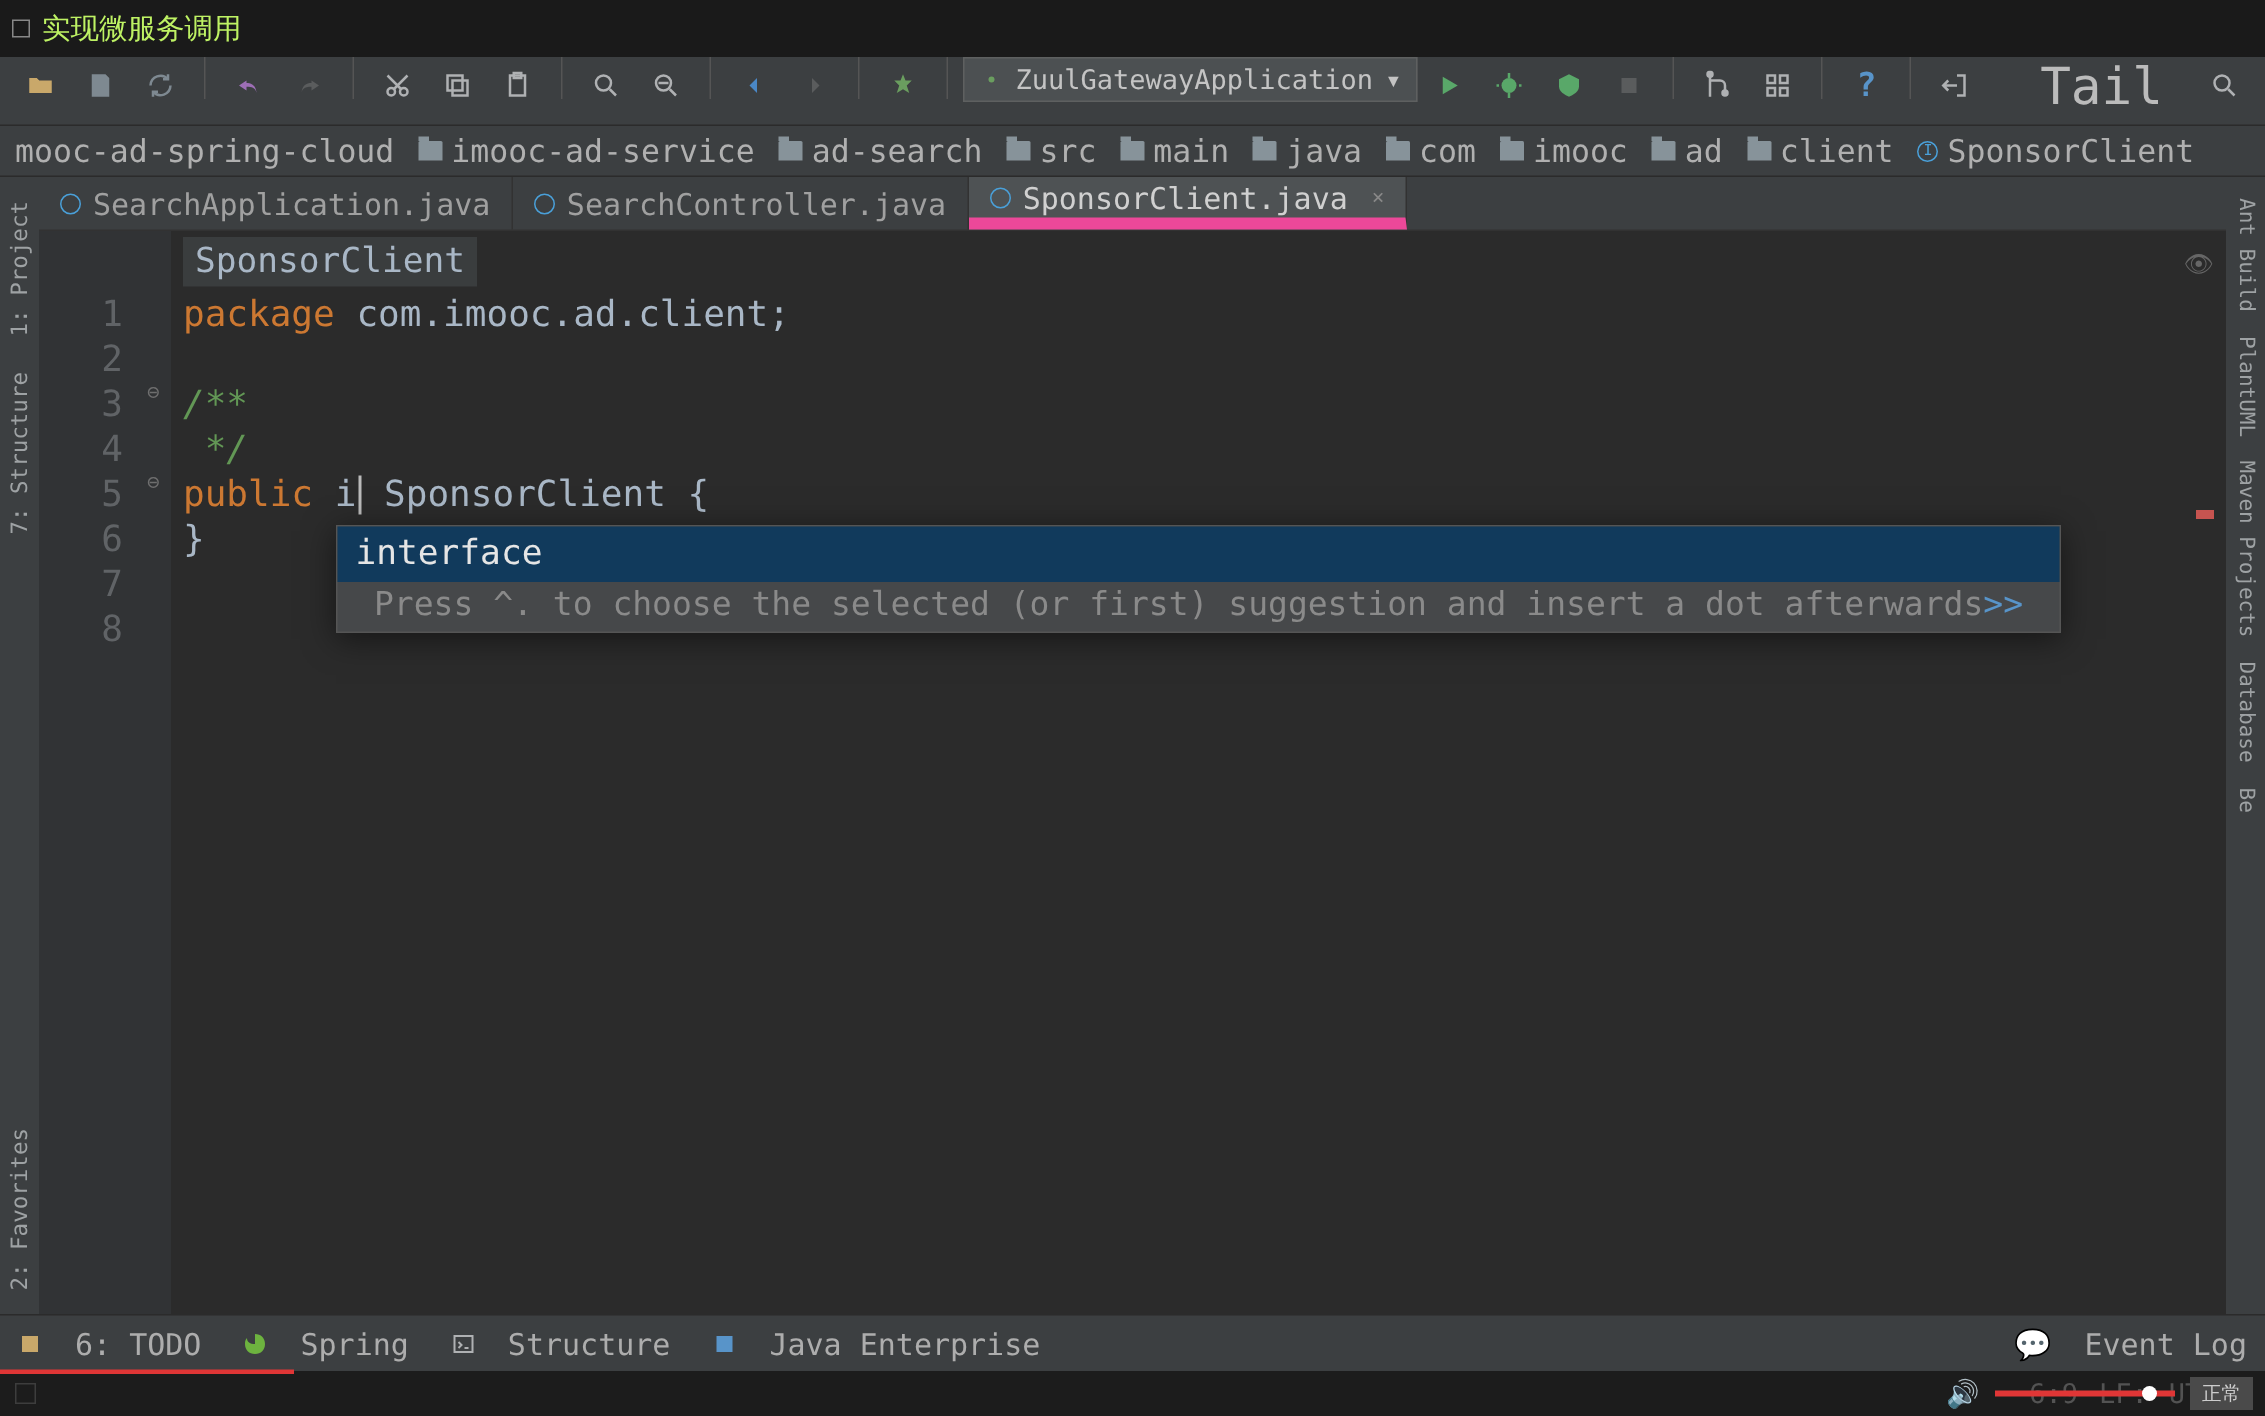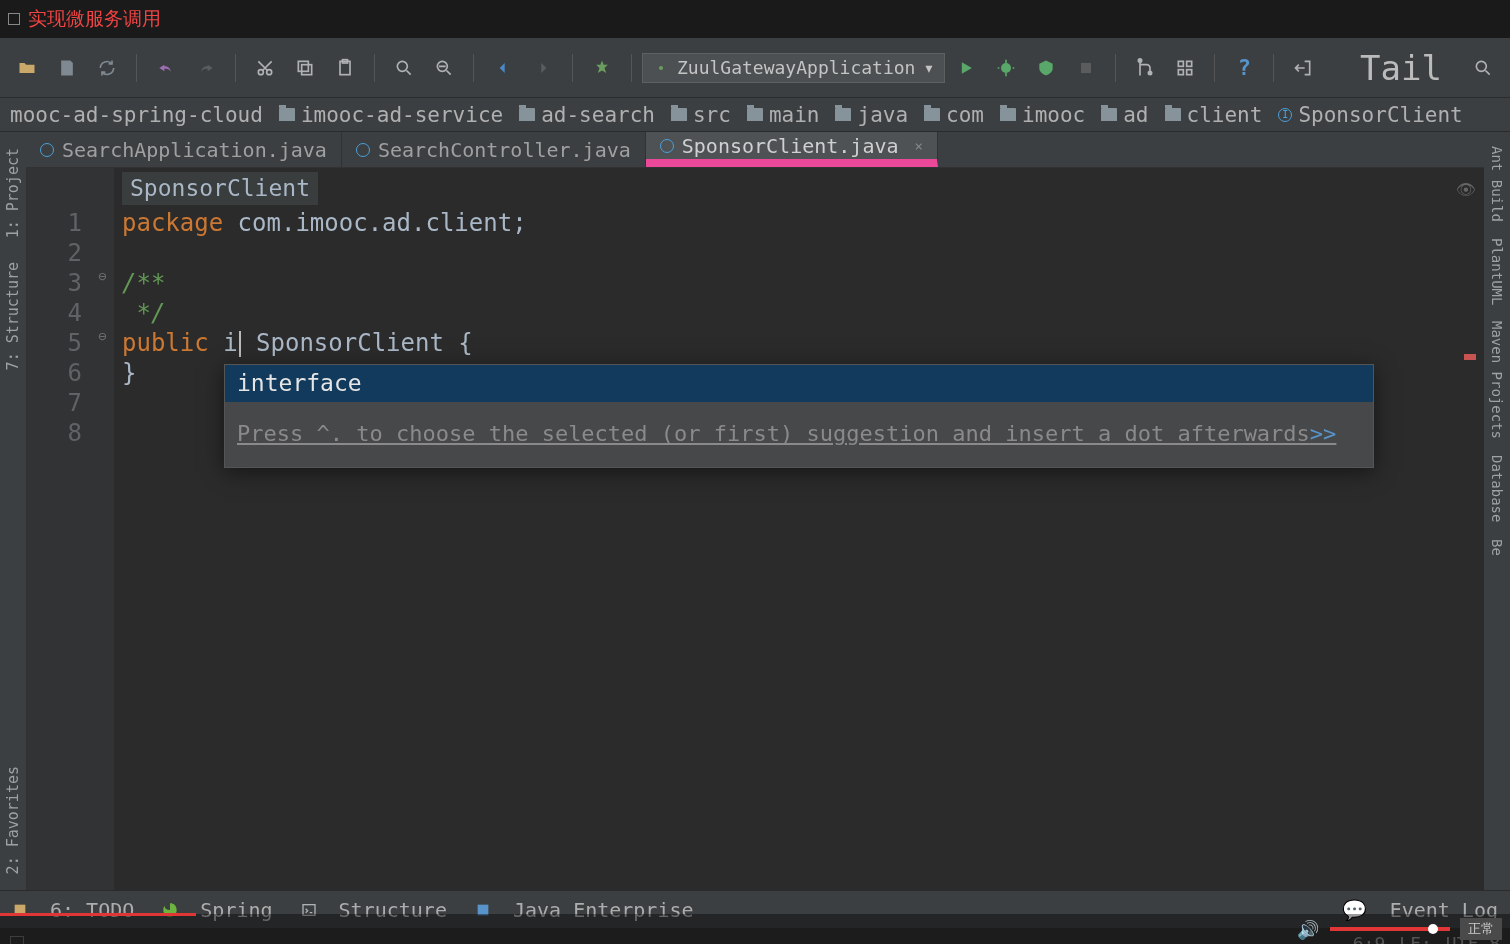--- a/index.html
+++ b/index.html
@@ -12,35 +12,34 @@
   overflow: hidden;
   position: relative;
 }
 .title-bar {
   height: 38px;
   background: #1a1a1a;
   display: flex;
   align-items: center;
   padding-left: 8px;
   font-size: 19px;
-  color: #ef4444;
+  color: #bef264;
   font-family: -apple-system, "PingFang SC", sans-serif;
 }
 .title-bar .win-icon {
   width: 12px; height: 12px;
   border: 1.5px solid #888;
   margin-right: 8px;
 }
 .toolbar {
-  height: 60px;
+  height: 46px;
   background: #3c3f41;
   border-bottom: 1px solid #2b2b2b;
   display: flex;
-  align-items: center;
-  padding: 16px 8px;
+  padding: 0 8px;
   gap: 2px;
 }
 .toolbar .sep { width: 1px; height: 28px; background: #555; margin: 0 8px; }
 .toolbar .tbtn {
   width: 38px; height: 38px;
   display: flex; align-items: center; justify-content: center;
   cursor: pointer;
   color: #afb1b3;
 }
 .toolbar .tbtn svg { width: 20px; height: 20px; }
@@ -225,26 +224,25 @@
   border: 1px solid #555;
   box-shadow: 0 4px 20px rgba(0,0,0,0.5);
 }
 .popup .item {
   padding: 4px 12px;
   background: #113a5c;
   color: #e5e5e5;
   font-size: 23px;
 }
 .popup .hint {
-  padding: 18px 12px;
+  padding: 2px 12px;
   color: #8a8a8a;
   font-size: 22px;
   display: flex;
-  justify-content: flex-start;
-  text-decoration: underline;
+  justify-content: center;
 }
 .popup .hint .more { color: #5894c9; }
 .error-marker {
   position: absolute;
   right: 8px;
   top: 186px;
   width: 12px; height: 6px;
   background: #c75450;
 }
 .eye-icon {

